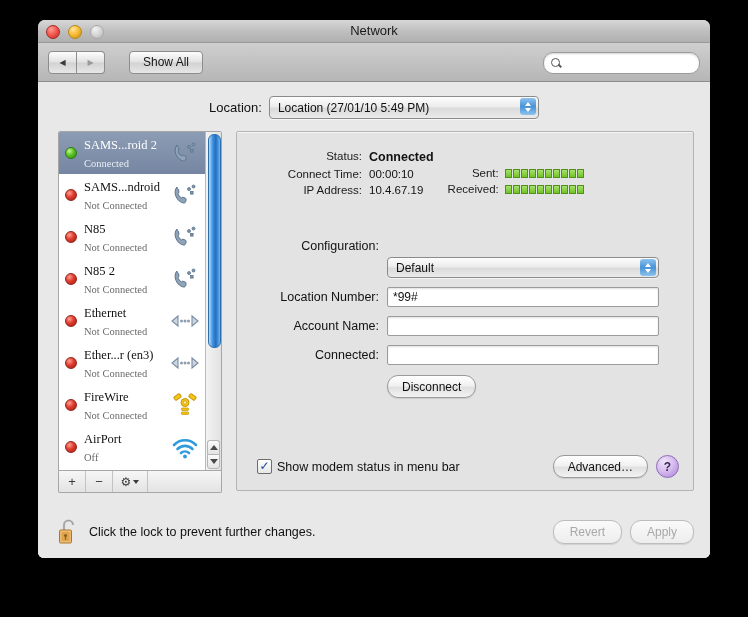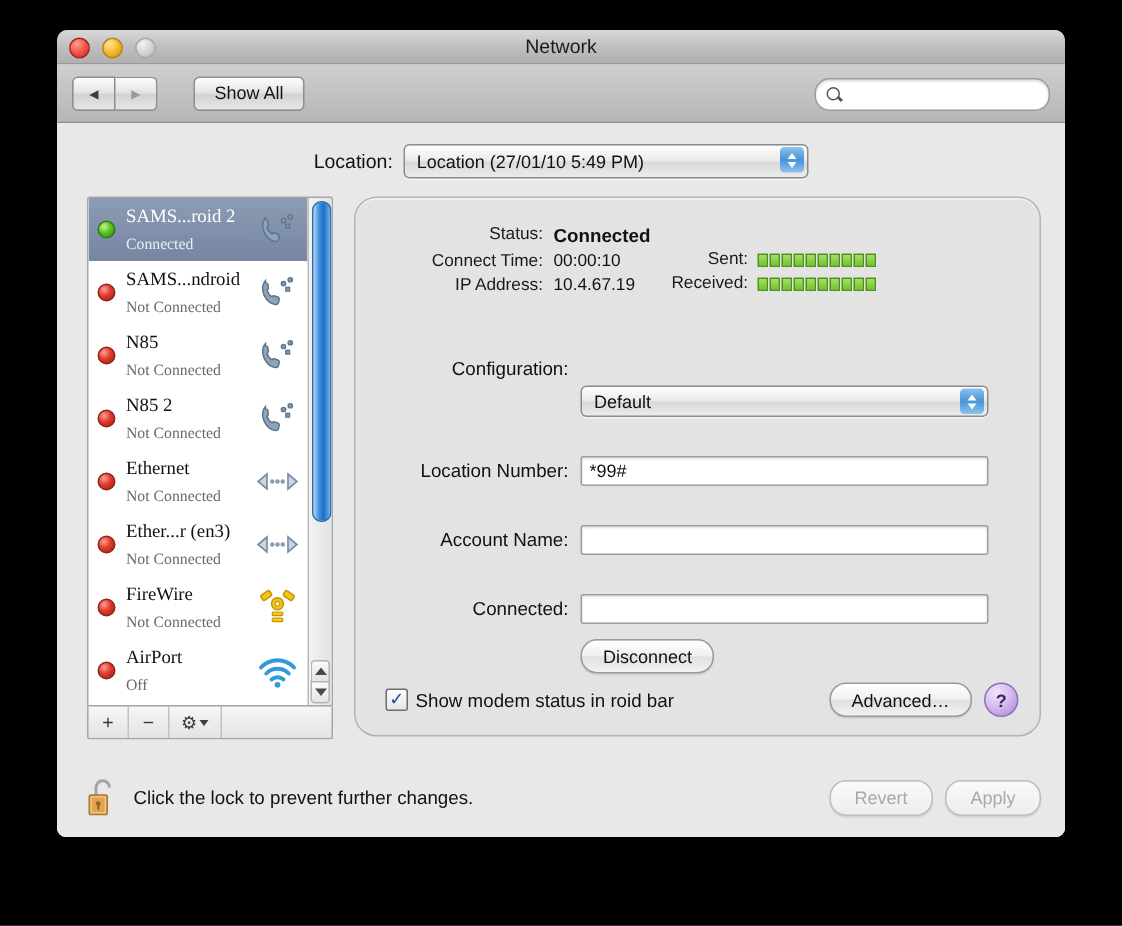--- a/index.html
+++ b/index.html
@@ -204,38 +204,38 @@
   .gearglyph { font-size: 12px; color:#3c3c3c; }
   .caret { width:0;height:0;border-left:3px solid transparent;border-right:3px solid transparent;border-top:4px solid #3c3c3c; }
 
   
   #detail {
     flex: 1;
     margin-left: 14px;
     height: 360px;
     background: #e3e3e3;
     border: 1px solid #b4b4b4;
-    border-radius: 15px;
+    border-radius: 2px;
     box-shadow: inset 0 1px 0 #f4f4f4;
     position: relative;
     padding: 18px 34px 0 20px;
     box-sizing: border-box;
   }
   .statgrid { display: grid; grid-template-columns: 112px auto; row-gap: 4px; }
   .lbl { font-size: 11.5px; color: #1a1a1a; text-align: right; padding-right: 7px; }
   .val { font-size: 11.5px; color: #111; }
   .val.bold { font-weight: bold; font-size: 12.5px; }
   .statusrow-wrap { display: flex; }
   .leftstats { flex: 0 0 auto; }
   .rightstats { margin-left: 14px; display: grid; grid-template-columns: auto auto; row-gap: 4px; align-content: start; padding-top: 17px; }
   .rlbl { font-size: 11.5px; color:#1a1a1a; text-align: right; padding-right: 6px; }
   .bars { display: flex; gap: 1px; align-items: center; }
   .seg { width: 7px; height: 9px; background: linear-gradient(to bottom,#a8e06a,#6ec426); border: 1px solid #4f9318; box-sizing: border-box; }
 
-  .formgrid { margin-top: 18px; display: grid; grid-template-columns: 130px auto; row-gap: 26px; align-items: center; }
+  .formgrid { margin-top: 18px; display: grid; grid-template-columns: 130px auto; row-gap: 9px; align-items: center; }
   .flbl { font-size: 12.5px; color:#111; text-align: right; padding-right: 8px; }
   .tfield {
     height: 20px;
     background: #fff;
     border: 1px solid #9c9c9c;
     border-radius: 2px;
     box-shadow: inset 0 1px 2px rgba(0,0,0,.13);
     font-size: 12px; color: #111;
     display: flex; align-items: center;
     padding-left: 5px;
@@ -512,21 +512,21 @@
         </div>
 
         <div id="disconnectwrap">
           <div class="pushbtn">Disconnect</div>
         </div>
 
         <div id="bottomrow">
           <div class="checkbox">
             <span class="checkmark" id="cbmark">✓</span>
           </div>
-          <span id="cblabel">Show modem status in roid bar</span>
+          <span id="cblabel">Show modem status in menu bar</span>
           <span class="spacer"></span>
           <div class="pushbtn">Advanced…</div>
           <div id="helpbtn">?</div>
         </div>
 
       </div>
     </div>
   </div>
 
   <div id="footer">

